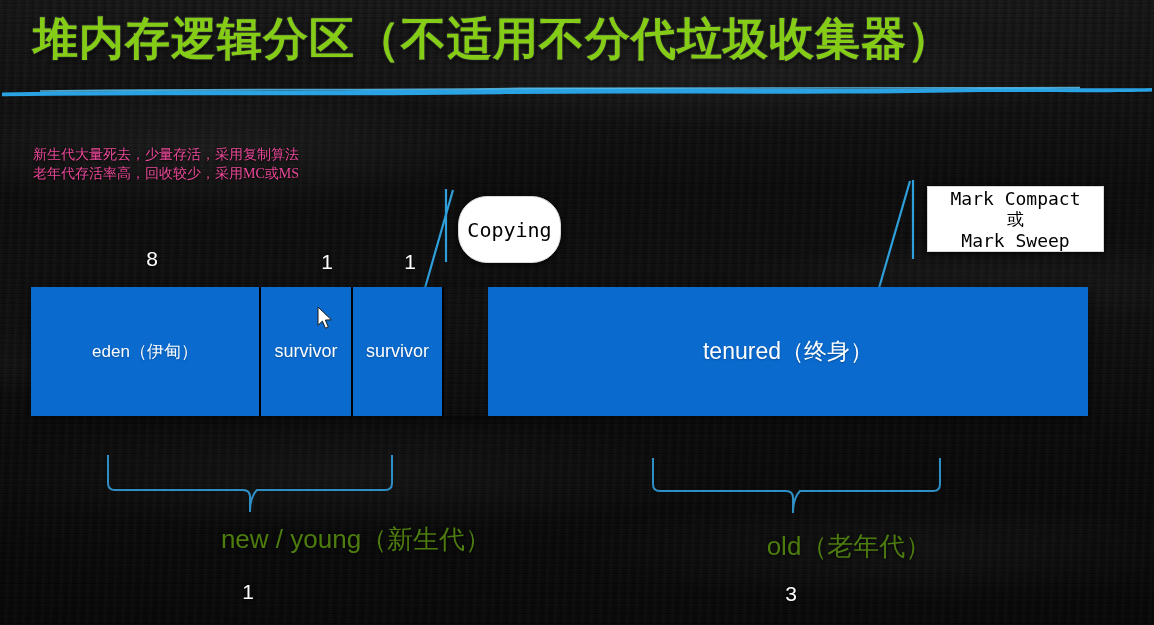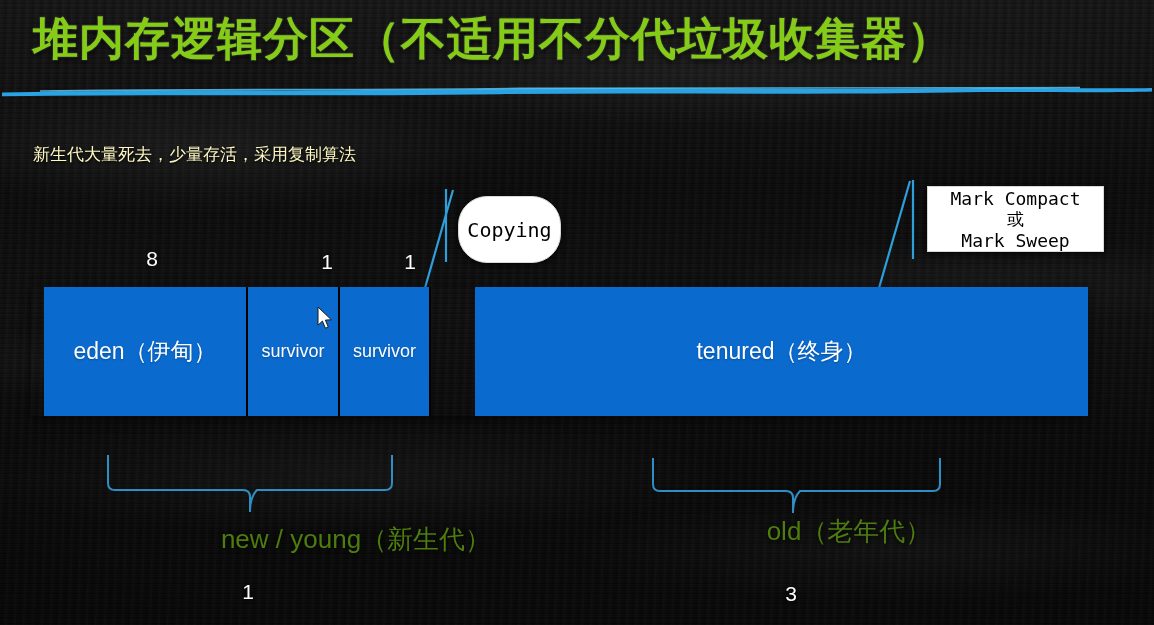--- a/index.html
+++ b/index.html
@@ -74,23 +74,23 @@
     top: 84px;
     width: 1154px;
     height: 14px;
   }
 
   
   #notes {
     position: absolute;
     left: 33px;
     top: 145px;
-    font-size: 17px;
+    font-size: 14px;
     line-height: 19px;
-    color: #fef9c3;
+    color: #ec4899;
     text-shadow: 0 1px 3px rgba(0,0,0,0.9);
     white-space: nowrap;
     font-family: Liberation Serif, serif;
   }
 
   
   .callout {
     position: absolute;
     background: #ffffff;
     color: #000000;
@@ -168,21 +168,21 @@
     display: flex;
     align-items: center;
     justify-content: center;
     color: #ffffff;
     background: #0A6ACE;
     border-right: 2px solid #000000;
     box-sizing: border-box;
     text-shadow: 0 1px 2px rgba(0,0,0,0.25);
   }
   .seg:last-child { border-right: none; margin-left: 44px; }
-  .seg-eden  { width: 204px; font-size: 23px; margin-left: 13px; }
+  .seg-eden  { width: 230px; font-size: 17px; }
   .seg-s1    { width: 92px;  font-size: 18px; }
   .seg-s2    { width: 91px;  font-size: 18px; }
   .seg-tenured { flex: 1;    font-size: 23px; }
 
   
   #braces {
     position: absolute;
     left: 0;
     top: 0;
     width: 1154px;
@@ -219,20 +219,21 @@
   <div id="title">堆内存逻辑分区（不适用不分代垃圾收集器）</div>
 
   <svg id="title-rule" viewBox="0 0 1154 14" preserveAspectRatio="none">
     <path d="M2,8.5 C160,5.6 330,7.4 480,5.0 C640,3.0 800,6.4 950,4.2 C1040,3.2 1110,5.0 1152,4.0
              L1152,7.6 C1100,9.2 1020,7.2 950,8.6 C800,11.4 650,8.0 500,10.2 C340,12.4 170,10.2 2,12.2 Z" fill="#29A3E3"></path>
     <path d="M40,7.0 C200,4.6 360,6.4 520,4.4 C700,2.4 880,5.6 1080,3.6" stroke="#5CC2F0" stroke-width="1.6" fill="none" opacity="0.85"></path>
   </svg>
 
   <div id="notes">
     <div>新生代大量死去，少量存活，采用复制算法</div>
+    <div>老年代存活率高，回收较少，采用MC或MS</div>
   </div>
 
   <svg id="leaders" viewBox="0 0 1154 625">
 
     <line x1="446" y1="189" x2="446" y2="262" stroke="#2F9FDB" stroke-width="2.2"></line>
     <line x1="425" y1="288" x2="453" y2="190" stroke="#2F9FDB" stroke-width="2.2"></line>
 
     <line x1="913" y1="180" x2="913" y2="259" stroke="#2F9FDB" stroke-width="2.2"></line>
     <line x1="879" y1="288" x2="910" y2="181" stroke="#2F9FDB" stroke-width="2.2"></line>
   </svg>
@@ -269,21 +270,21 @@
   <svg id="braces" viewBox="0 0 1154 625">
 
     <path d="M108,455 L108,483 Q108,490 115,490 L243,490 Q250,490 250,497 L250,512
              Q250,497 257,490 L385,490 Q392,490 392,483 L392,455" fill="none" stroke="#2F8FC4" stroke-width="2"></path>
 
     <path d="M653,458 L653,484 Q653,491 660,491 L786,491 Q793,491 793,498 L793,513
              Q793,498 800,491 L933,491 Q940,491 940,484 L940,458" fill="none" stroke="#2F8FC4" stroke-width="2"></path>
   </svg>
 
   <div class="group-label" style="left:356px; top:522px;">new / young（新生代）</div>
-  <div class="group-label" style="left:849px; top:514px;">old（老年代）</div>
+  <div class="group-label" style="left:849px; top:529px;">old（老年代）</div>
 
   <div class="ratio-bottom" style="left:248px; top:580px;">1</div>
   <div class="ratio-bottom" style="left:791px; top:582px;">3</div>
 
   <svg id="cursor" viewBox="0 0 17 24">
     <path d="M1,1 L1,19.2 L5.4,15.1 L8.4,22.2 L11.3,21.0 L8.4,14.1 L14.4,13.8 Z" fill="#ffffff" stroke="#1b1b1b" stroke-width="1"></path>
   </svg>
 
 </div>
 

